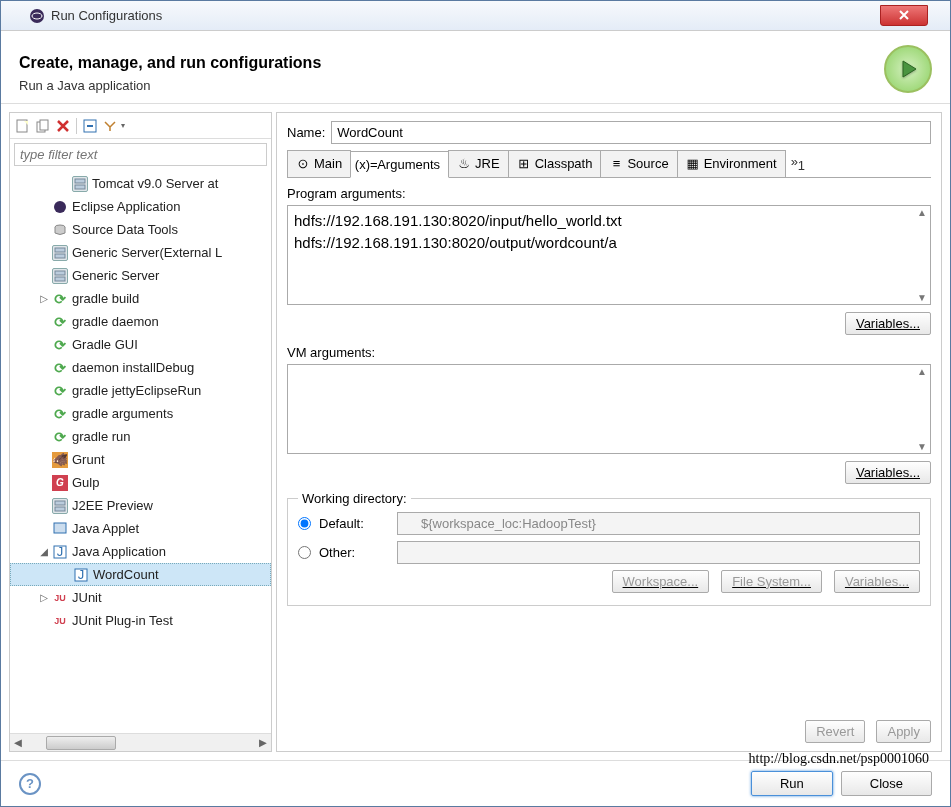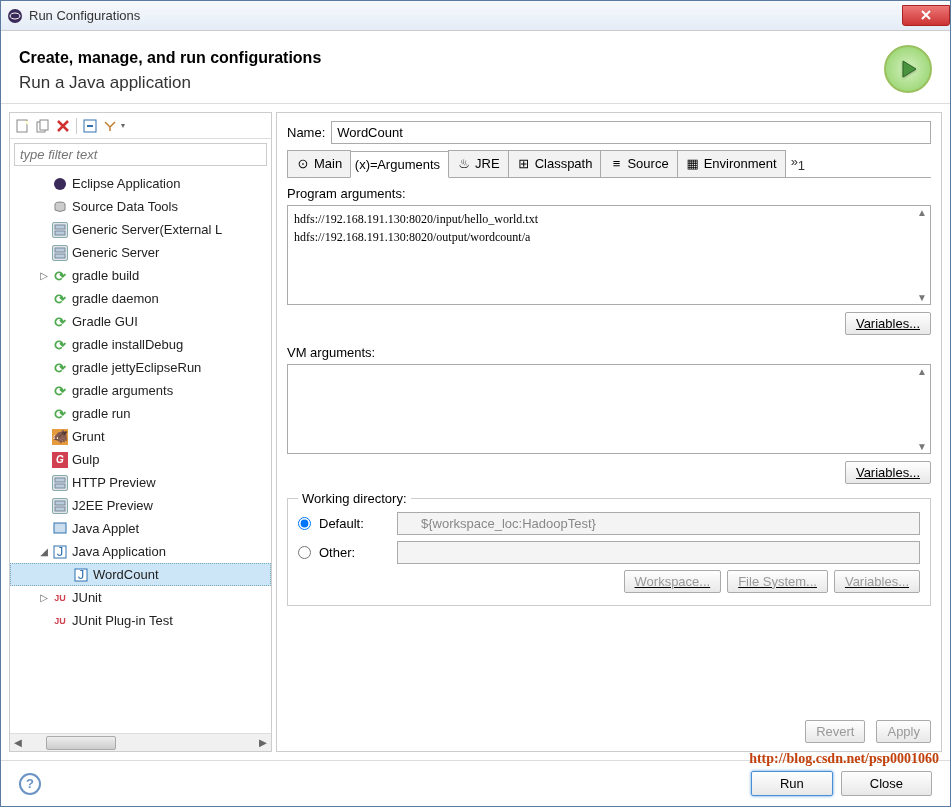--- a/index.html
+++ b/index.html
@@ -1,29 +1,29 @@
 <!DOCTYPE html>
 <html><head>
 <meta charset="utf-8">
 <style>
 * { box-sizing: border-box; margin: 0; padding: 0; font-family: "Segoe UI", Tahoma, sans-serif; font-size: 13px; }
 body { background: #fff; }
 
 .window { width: 951px; height: 807px; border: 1px solid #5a7aa0; background: #fff; display: flex; flex-direction: column; }
 
-.titlebar { height: 30px; background: linear-gradient(#f7f9fc, #e4ecf7); display: flex; align-items: center; padding: 0 0; border-bottom: 1px solid #ccc; }
+.titlebar { height: 30px; background: linear-gradient(#f7f9fc, #e4ecf7); display: flex; align-items: center; padding: 0 22px; border-bottom: 1px solid #ccc; }
 .titlebar-icon { width: 16px; height: 16px; margin: 0 6px; }
 .titlebar-title { flex: 1; color: #333; }
 .titlebar-btns { display: flex; gap: 2px; }
 .titlebar-close { width: 48px; height: 21px; background: linear-gradient(#e77, #c33); border: 1px solid #a22; border-radius: 0 0 3px 3px; display:flex; align-items:center; justify-content:center; color:#fff; font-weight:bold; margin-top:-1px; }
 
 .header { padding: 14px 18px 10px 18px; background: #fff; display: flex; align-items: flex-end; border-bottom: 1px solid #ddd; }
 .header-text { flex:1; }
 .header-title { font-size: 16px; font-weight: bold; margin-bottom: 6px; }
-.header-sub { font-size: 17px; color: #333; }
+.header-sub { font-size: 13px; color: #333; }
 .header-icon { width: 48px; height: 48px; border-radius: 50%; background: radial-gradient(#d4f0c0, #8cd060); display:flex; align-items:center; justify-content:center; border: 2px solid #9bc060; }
 .header-icon svg { filter: drop-shadow(0 1px 1px rgba(0,0,0,0.3)); }
 
 .body { flex:1; display:flex; padding: 8px; gap: 4px; min-height:0; }
 
 .left-panel { width: 263px; border: 1px solid #ccc; display:flex; flex-direction:column; background:#fff; }
 .toolbar { height: 26px; border-bottom: 1px solid #ddd; display:flex; align-items:center; padding: 0 4px; gap: 2px; }
 .tbtn { width:18px; height:18px; display:flex; align-items:center; justify-content:center; cursor:pointer; }
 .tsep { width:1px; height:16px; background:#ccc; margin: 0 2px; }
 .filter-input { margin:4px; padding:3px 5px; border:1px solid #ccc; color:#888; font-style:italic; }
@@ -50,50 +50,50 @@
 
 .tabs { display:flex; border-bottom:1px solid #aaa; margin-bottom:8px; }
 .tab { display:flex; align-items:center; gap:4px; padding: 4px 8px; border:1px solid #aaa; border-bottom:none; background:#f2f2f2; cursor:pointer; margin-right:-1px; }
 .tab.active { background:#fff; border-bottom:1px solid #fff; position:relative; top:1px; }
 .tab-icon { width:14px; height:14px; display:inline-flex; align-items:center; justify-content:center; }
 .tab-overflow { padding: 4px 6px; color:#333; }
 
 .form-section { display:flex; flex-direction:column; margin-bottom:10px; }
 .form-label { margin-bottom:4px; }
 .textarea-wrap { position:relative; }
-.textarea { width:100%; height:100px; border:1px solid #aaa; padding:4px 18px 4px 6px; resize:none; font-family:Liberation Serif, serif; font-size:12px; line-height:1.5; }
+.textarea { width:100%; height:100px; border:1px solid #aaa; padding:4px 18px 4px 6px; resize:none; font-family:Liberation Sans, sans-serif; font-size:15px; line-height:1.5; }
 .scroll-arrow { position:absolute; right:2px; width:14px; height:14px; color:#777; font-size:10px; text-align:center; }
 .btn-row { display:flex; justify-content:flex-end; margin-top:4px;text-decoration:underline; }
 .btn { padding:3px 10px; border:1px solid #aaa; background:linear-gradient(#fefefe,#e8e8e8); cursor:pointer; border-radius:2px; font-size:13px; }
 .btn:disabled { color:#999; }
 
 .fieldset { border:1px solid #ccc; padding: 8px 10px 12px 10px; margin-top:4px; position:relative; }
 .fieldset-legend { position:relative; top:-16px; background:#fff; padding:0 4px; display:inline; }
 .fieldset-body { margin-top:-10px; }
 .radio-row { display:flex; align-items:center; margin-bottom:6px; gap:8px; }
 .radio-row label { width:70px; }
 .radio-row input[type=text] { flex:1; padding:3px 23px; border:1px solid #aaa; }
 .radio-row input[type=text]:disabled { background:#f4f4f4; color:#888; }
-.fieldset .btn-row { gap:6px; }
+.fieldset .btn-row { gap:12px; }
 
 .bottom-btns { display:flex; justify-content:flex-end; gap:11px; margin-top:auto; padding-top:18px; }
 
 .footer { border-top:1px solid #ddd; padding: 10px 18px; display:flex; align-items:center; }
 .help-icon { width:22px; height:22px; border:2px solid #6a93c4; border-radius:50%; color:#6a93c4; display:flex; align-items:center; justify-content:center; font-weight:bold; cursor:pointer; }
 .footer-btns { margin-left:auto; display:flex; gap:8px; }
 .footer-btns .btn { padding:4px 28px; }
 .footer-btns .btn.primary { border:1px solid #4a90d9; box-shadow: 0 0 3px #4a90d9; }
 
 .ic-server { background:#e0e6ea; border:1px solid #8aa; border-radius:2px; }
 .ic-gradle { color:#4fa94f; font-weight:bold; font-size:14px; }
 .ic-grunt { background:#e49a3d; }
 .ic-gulp { background:#d04050; color:#fff; font-style:italic; font-weight:bold; font-size:10px;}
 .ic-junit { color:#d04050; font-weight:bold; font-size:9px; }
 
-.watermark { position:absolute; right:12px; bottom:40px; color:#c2410c; font-size:14px; font-family: serif; pointer-events:none;font-weight:bold; }
+.watermark { position:absolute; right:22px; bottom:40px; color:#000000; font-size:14px; font-family: serif; pointer-events:none; }
 </style>
 </head>
 <body>
 
 <div class="window">
 
   <div class="titlebar">
     <span class="titlebar-icon">
       <svg width="16" height="16" viewBox="0 0 16 16">
           <circle cx="8" cy="8" r="7" fill="#3a2a5a"></circle>
@@ -151,20 +151,30 @@
           </span>
         <span class="tbtn">
             <svg width="14" height="14">
               <path d="M2 3 L7 8 L7 12 M12 3 L7 8" fill="none" stroke="#c08030" stroke-width="1.5"></path>
             </svg>
           </span>
         <span style="font-size:8px;color:#666">▾</span>
       </div>
       <input class="filter-input" placeholder="type filter text" style="">
       <div class="tree" id="tree">
+          <div class="tree-item indent2">
+            <span class="twisty"></span>
+            <span class="ticon ic-server">
+              <svg width="14" height="14">
+                <rect x="2" y="2" width="10" height="4" fill="#bcd" stroke="#789"></rect>
+                <rect x="2" y="8" width="10" height="4" fill="#bcd" stroke="#789"></rect>
+              </svg>
+            </span>
+            <span class="label">Tomcat v9.0 Server at</span>
+          </div>
           <div class="tree-item indent1">
             <span class="twisty"></span>
             <span class="ticon">
               <svg width="14" height="14">
                 <circle cx="7" cy="7" r="6" fill="#3a2a5a"></circle>
               </svg>
             </span>
             <span class="label">Eclipse Application</span>
           </div>
           <div class="tree-item indent1">
@@ -208,21 +218,21 @@
             <span class="label">gradle daemon</span>
           </div>
           <div class="tree-item indent1">
             <span class="twisty"></span>
             <span class="ticon ic-gradle">⟳</span>
             <span class="label">Gradle GUI</span>
           </div>
           <div class="tree-item indent1">
             <span class="twisty"></span>
             <span class="ticon ic-gradle">⟳</span>
-            <span class="label">gradle installDebug</span>
+            <span class="label">daemon installDebug</span>
           </div>
           <div class="tree-item indent1">
             <span class="twisty"></span>
             <span class="ticon ic-gradle">⟳</span>
             <span class="label">gradle jettyEclipseRun</span>
           </div>
           <div class="tree-item indent1">
             <span class="twisty"></span>
             <span class="ticon ic-gradle">⟳</span>
             <span class="label">gradle arguments</span>
@@ -234,30 +244,20 @@
           </div>
           <div class="tree-item indent1">
             <span class="twisty"></span>
             <span class="ticon ic-grunt">🐗</span>
             <span class="label">Grunt</span>
           </div>
           <div class="tree-item indent1">
             <span class="twisty"></span>
             <span class="ticon ic-gulp">G</span>
             <span class="label">Gulp</span>
-          </div>
-          <div class="tree-item indent1">
-            <span class="twisty"></span>
-            <span class="ticon ic-server">
-              <svg width="14" height="14">
-                <rect x="2" y="2" width="10" height="4" fill="#bcd" stroke="#789"></rect>
-                <rect x="2" y="8" width="10" height="4" fill="#bcd" stroke="#789"></rect>
-              </svg>
-            </span>
-            <span class="label">HTTP Preview</span>
           </div>
           <div class="tree-item indent1">
             <span class="twisty"></span>
             <span class="ticon ic-server">
               <svg width="14" height="14">
                 <rect x="2" y="2" width="10" height="4" fill="#bcd" stroke="#789"></rect>
                 <rect x="2" y="8" width="10" height="4" fill="#bcd" stroke="#789"></rect>
               </svg>
             </span>
             <span class="label">J2EE Preview</span>

